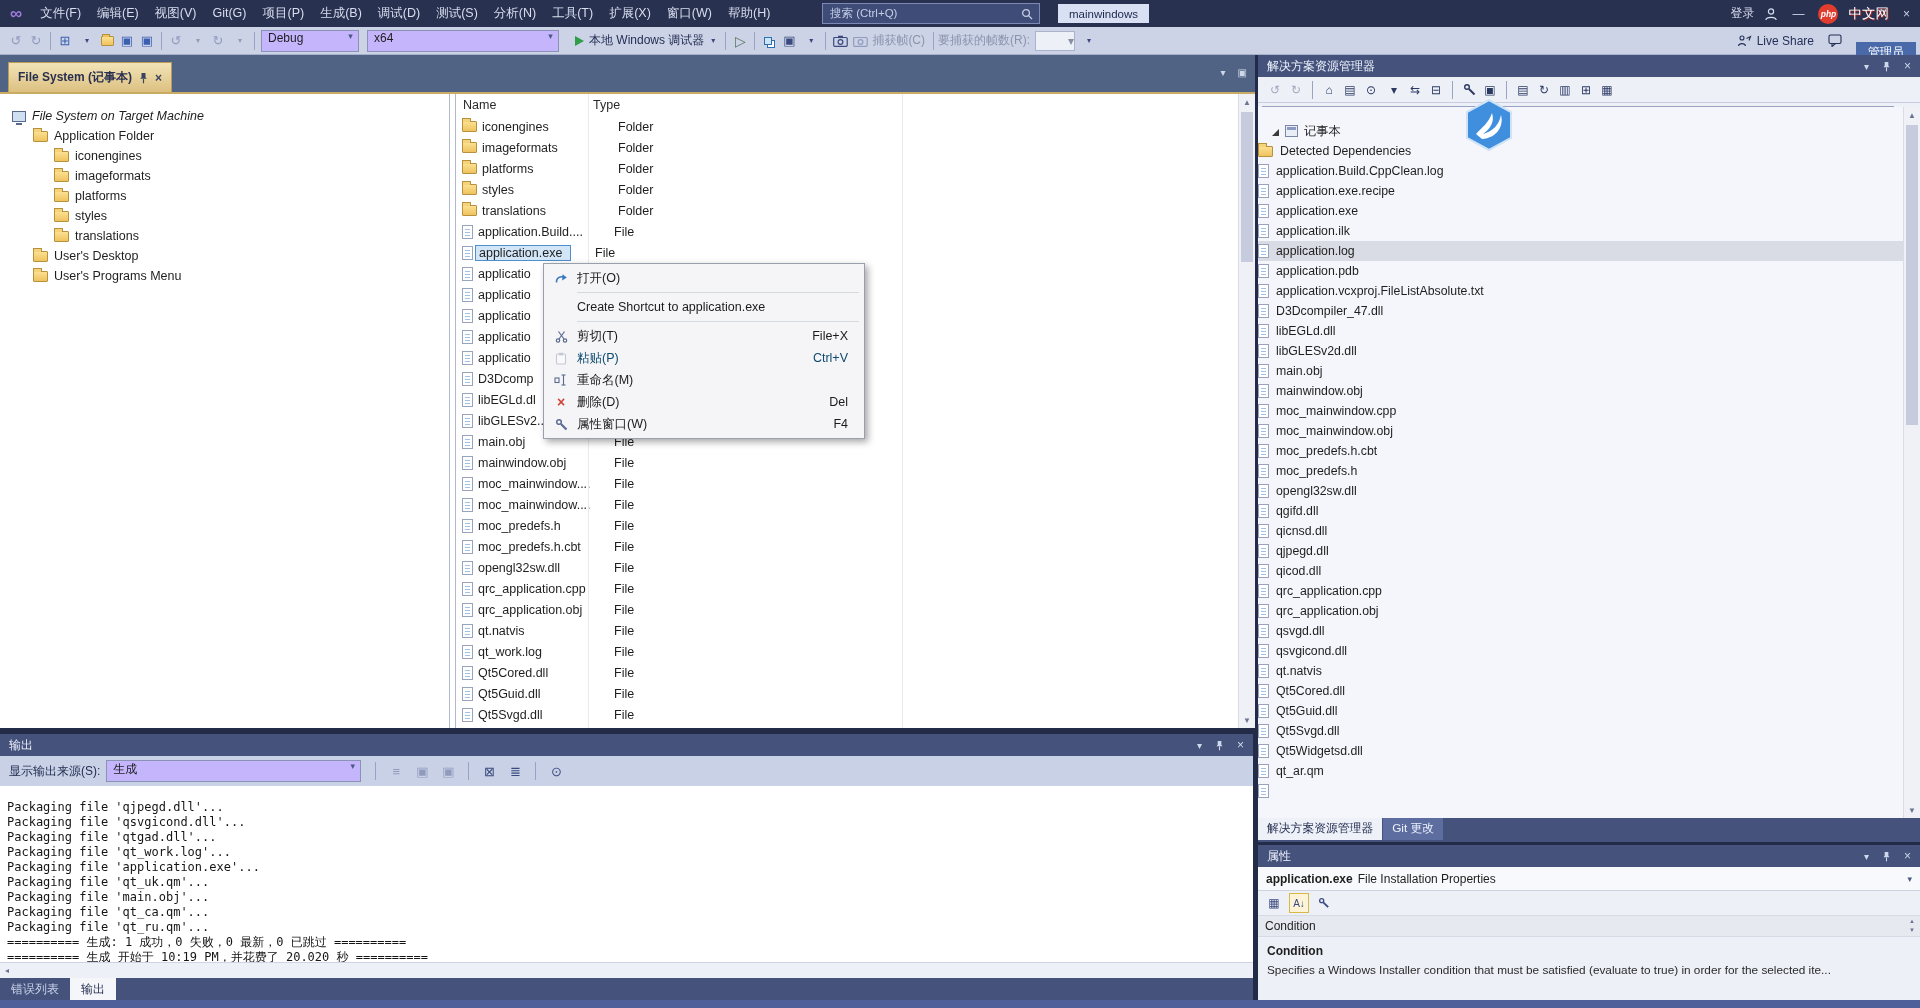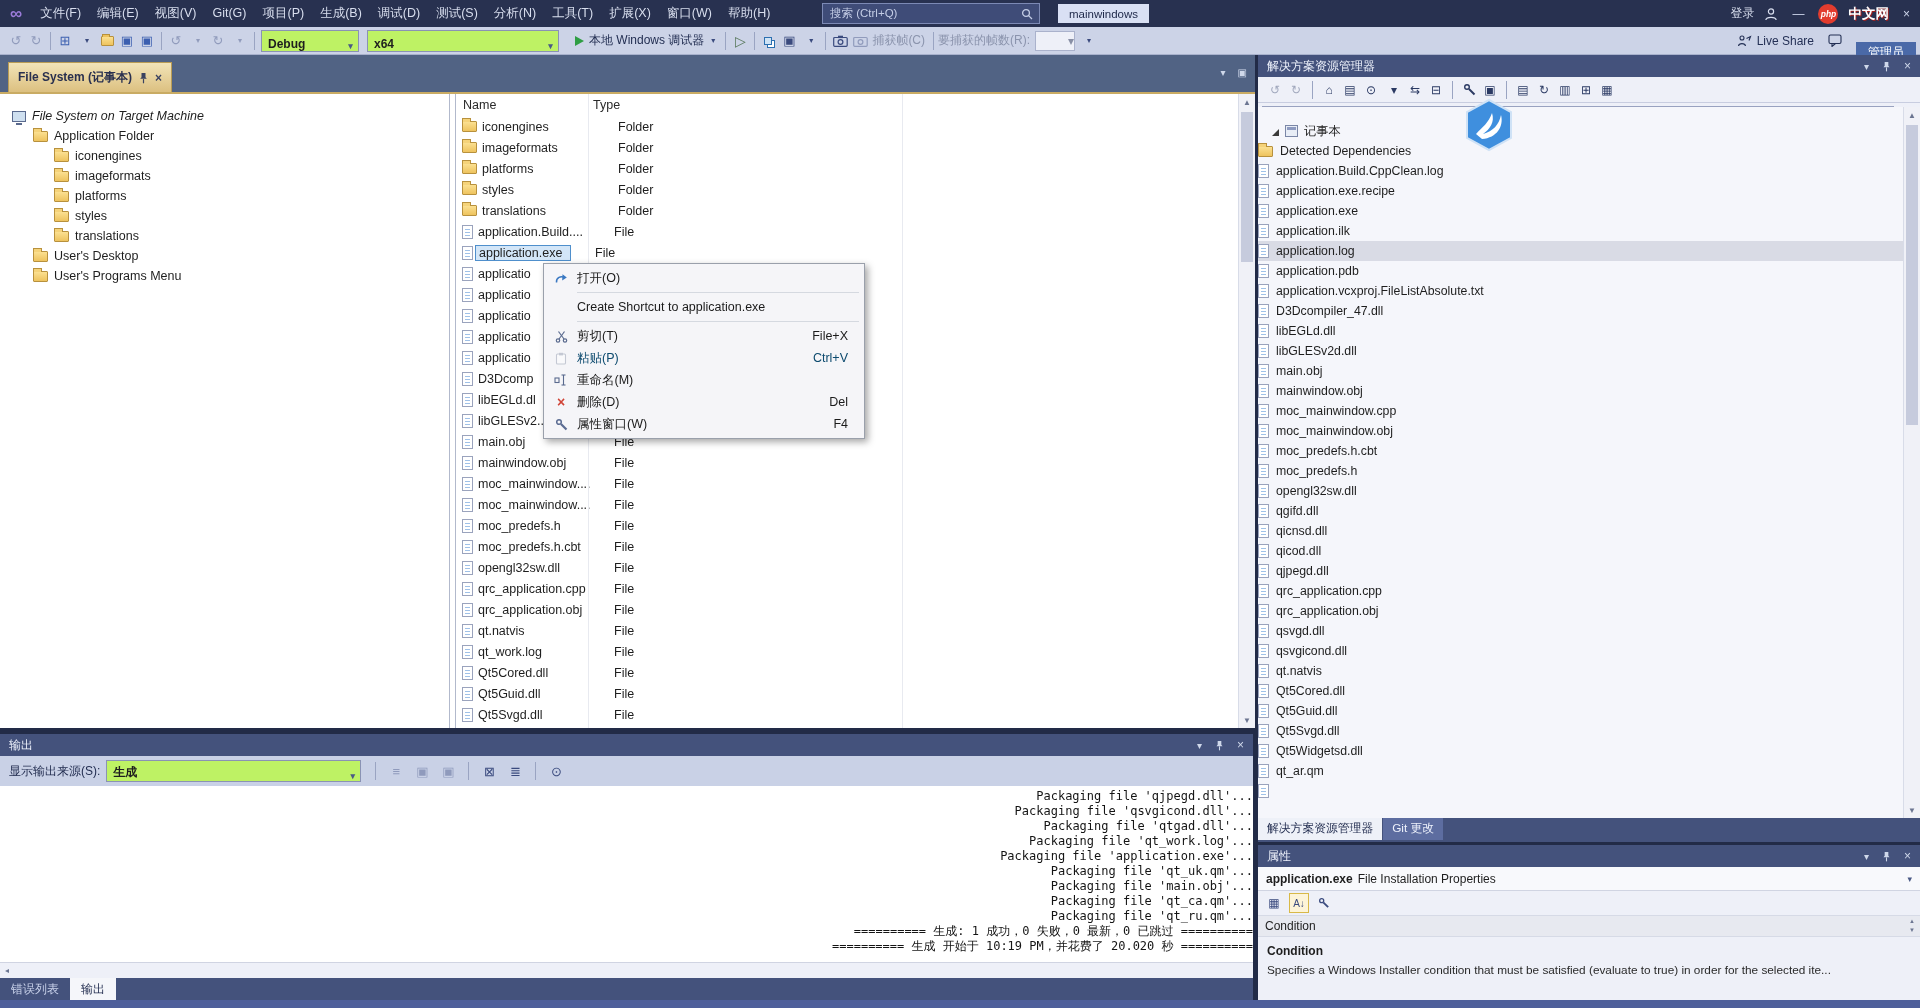--- a/index.html
+++ b/index.html
@@ -10,29 +10,29 @@
   
   #titlebar { position:absolute; left:0; top:0; width:1920px; height:27px; background:#283150; display:flex; align-items:center; }
   .vslogo { color:#9a7bd8; font-size:17px; font-weight:bold; margin:0 10px 0 10px; }
   .menu-item { color:#d8deee; font-size:12.5px; padding:0 8px; line-height:27px; cursor:default; }
   #qsearch { position:absolute; left:822px; top:3px; width:218px; height:21px; background:#3f4c78; border:1px solid #7c89b4; color:#c4cde6; font-size:11.5px; display:flex; align-items:center; padding-left:7px; }
   #qsearch .mag { margin-left:auto; margin-right:6px; }
   #tb-badge { position:absolute; left:1058px; top:4px; height:19px; background:#d9e0f4; color:#1d2748; font-size:11.5px; display:flex; align-items:center; padding:0 11px; }
   .tb-right { position:absolute; right:0; top:0; height:27px; display:flex; align-items:center; gap:10px; padding-right:6px; color:#d8deee; }
   .signin { font-size:12px; }
   .phpcircle { width:20px; height:20px; border-radius:50%; background:#e23c2e; color:#fff; font-size:8.5px; font-style:italic; font-weight:bold; display:flex; align-items:center; justify-content:center; }
-  .brandcn { color:#fff; font-size:13.5px; font-weight:bold; text-shadow:1px 1px 0 #a02020;text-align:right; }
+  .brandcn { color:#fff; font-size:13.5px; font-weight:normal; text-shadow:1px 1px 0 #a02020;text-align:right; }
   .winbtn { font-size:12px; color:#cdd5ea; padding:0 4px; }
 
   
   #toolbar { position:absolute; left:0; top:27px; width:1920px; height:28px; background:#ccd3e7; border-bottom:1px solid #a8b1cc; display:flex; align-items:center; color:#243055; }
   .tbtn { min-width:20px; height:22px; display:flex; align-items:center; justify-content:center; font-size:13px; color:#3a4a7e; padding:0 2px; }
   .tbtn.gray { opacity:.4; }
   .tsep { width:1px; height:18px; background:#9aa4c2; margin:0 4px; }
-  .combo { height:22px; background:#bef264; border:1px solid #8a93b4; display:flex; align-items:flex-end; font-size:12px; color:#1e1e1e;font-weight:bold; }
+  .combo { height:22px; background:#c4b5fd; border:1px solid #8a93b4; display:flex; align-items:flex-start; font-size:12px; color:#1e1e1e; }
   .combo .cv { padding:0 6px; flex:1; white-space:nowrap; overflow:hidden; }
   .combo .ca { width:15px; text-align:center; color:#4a5a85; font-size:9px; }
   .runbtn { display:flex; align-items:center; gap:5px; padding:0 6px; height:24px; font-size:12px; color:#1e2a4e; }
   .playtri { width:0; height:0; border-left:9px solid #2f9e44; border-top:5px solid transparent; border-bottom:5px solid transparent; }
   .dd { font-size:8px; color:#3a4a7e; margin-left:2px; }
   .graytext { color:#8b94ad; font-size:12px; }
   .minicombo { width:40px; height:20px; background:#eef0f8; border:1px solid #aab2cc; display:flex; align-items:center; justify-content:flex-end; }
   .adminbtn { height:22px; background:#4a69a8; color:#fff; font-size:12px; display:flex; align-items:center; padding:0 12px; margin-right:4px;margin-top:24px; }
   .lsgroup { display:flex; align-items:center; gap:5px; font-size:12px; color:#243055; }
   .folder-mini { width:13px; height:10px; background:linear-gradient(#fbe091,#eec35e); border:1px solid #b8913d; border-radius:1px; position:relative; }
@@ -84,21 +84,21 @@
   .mitem.disabled .mico { opacity:.45; }
   .msep { height:1px; background:#d5d9e0; margin:3px 4px 3px 32px; }
   .delx { color:#d04437; font-weight:bold; font-size:14px; }
 
   
   #outputpanel { position:absolute; left:0; top:734px; width:1253px; height:266px; background:#eef0f8; }
   .ptitle { height:22px; background:#44527c; color:#eef2fc; font-size:12px; display:flex; align-items:center; padding-left:9px; }
   .ptitle .pticons { margin-left:auto; display:flex; gap:13px; margin-right:9px; color:#cfd8ea; font-size:10px; align-items:center; }
   .otoolbar { height:30px; background:#c9d1e6; display:flex; align-items:center; font-size:12px; color:#1f2a4d; padding-left:9px; gap:6px; }
   .ocombo { width:255px; height:22px; }
-  .olog { position:absolute; left:0; top:52px; right:0; bottom:38px; background:#fff; font-family:"DejaVu Sans Mono", monospace; font-size:12px; line-height:15px; padding:3px 0 0 7px; color:#141414; overflow:hidden;text-align:right; }
+  .olog { position:absolute; left:0; top:52px; right:0; bottom:38px; background:#fff; font-family:"DejaVu Sans Mono", monospace; font-size:12px; line-height:15px; padding:14px 0 0 7px; color:#141414; overflow:hidden; }
   .logline { white-space:pre; }
   .ohscroll { position:absolute; left:0; right:0; bottom:22px; height:16px; background:#eef0f8; border-top:1px solid #d0d4e2; display:flex; align-items:center; }
   .ohscroll .harr { font-size:8px; color:#6b7591; padding-left:5px; }
   .otabs { position:absolute; left:0; right:0; bottom:0; height:22px; background:#44527c; display:flex; align-items:flex-start; }
   .otab { height:22px; display:flex; align-items:center; padding:0 11px; font-size:12px; color:#c9d2ea; }
   .otab.active { background:#f5f6fa; color:#1f2a4d; }
 
   
   #sepanel { position:absolute; left:1258px; top:55px; width:662px; height:763px; background:#eef0f8; }
   .setoolbar { height:26px; display:flex; align-items:center; gap:3px; padding-left:8px; border-bottom:1px solid #c8cde0; background:#eef0f8; }
@@ -808,26 +808,26 @@
             <span>qgifd.dll</span>
           </div>
 
           <div class="serow">
             <span class="ticon ico-file"></span>
             <span>qicnsd.dll</span>
           </div>
 
           <div class="serow">
             <span class="ticon ico-file"></span>
+            <span>qjpegd.dll</span>
+          </div>
+
+          <div class="serow">
+            <span class="ticon ico-file"></span>
             <span>qicod.dll</span>
-          </div>
-
-          <div class="serow">
-            <span class="ticon ico-file"></span>
-            <span>qjpegd.dll</span>
           </div>
 
           <div class="serow">
             <span class="ticon ico-file"></span>
             <span>qrc_application.cpp</span>
           </div>
 
           <div class="serow">
             <span class="ticon ico-file"></span>
             <span>qrc_application.obj</span>

